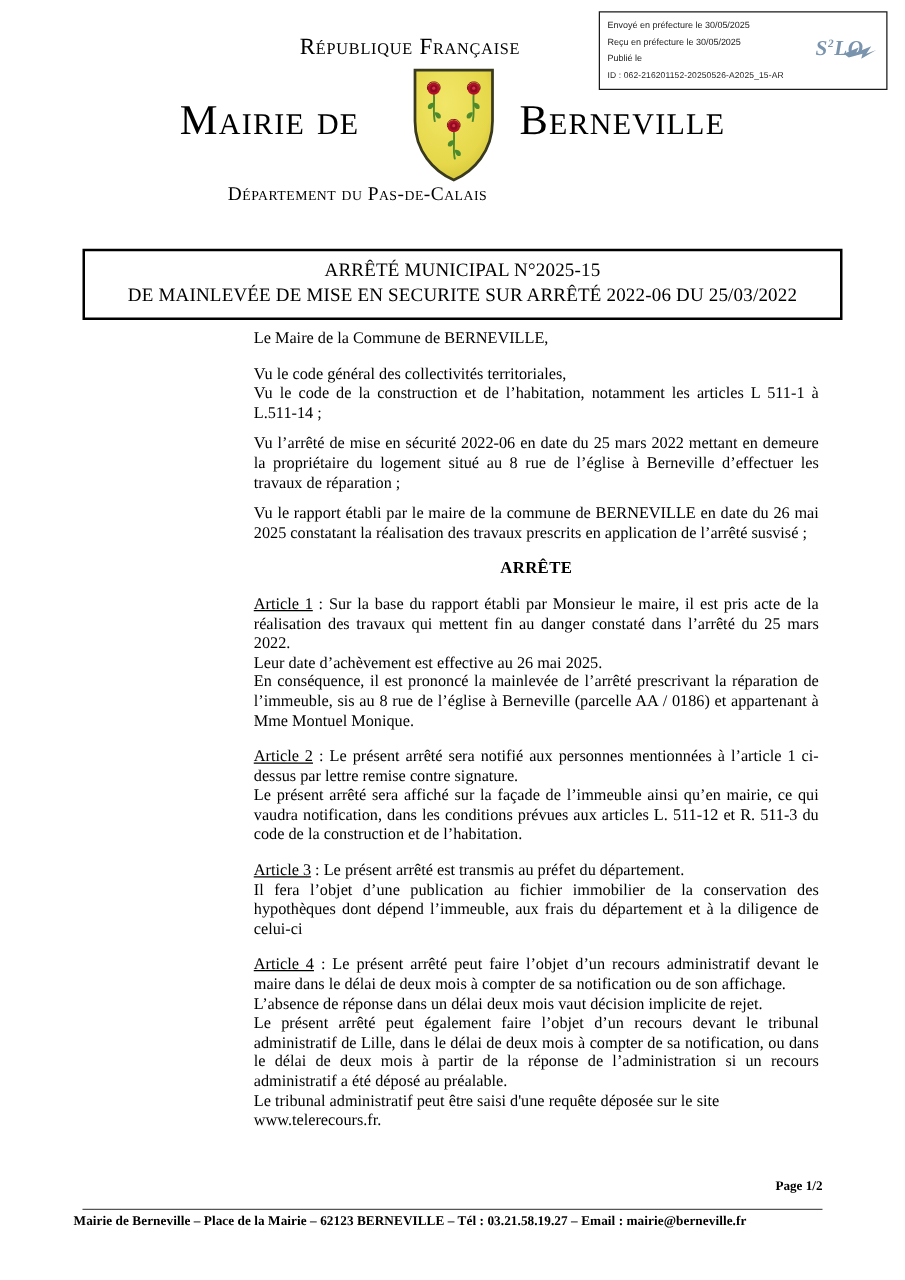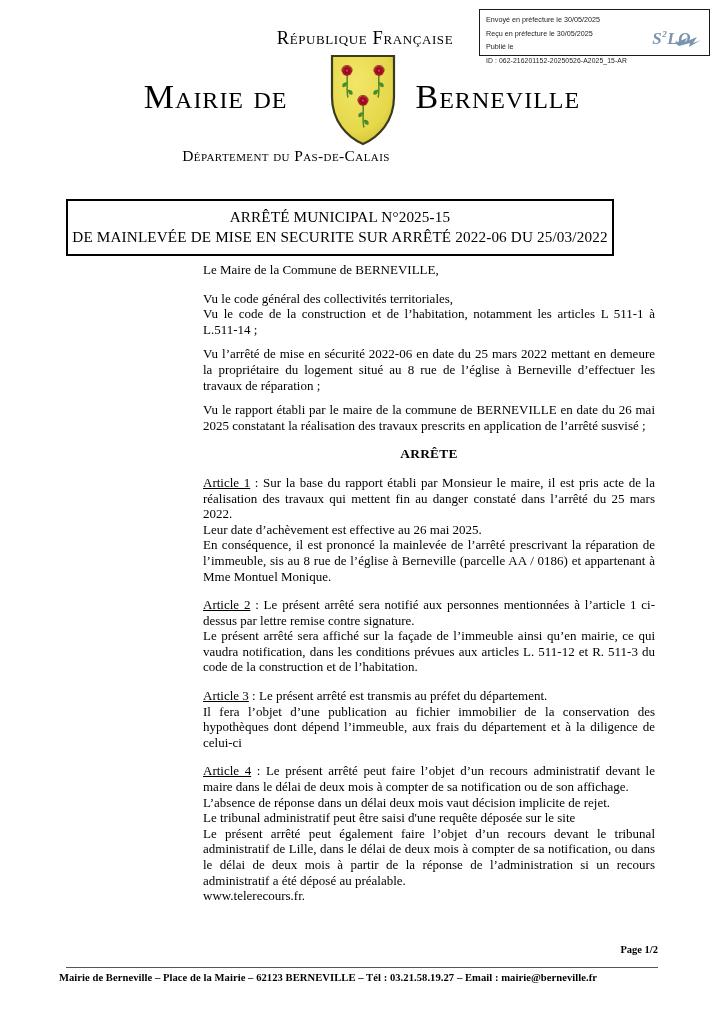--- a/index.html
+++ b/index.html
@@ -15,21 +15,21 @@
     color: #000000;
     overflow: hidden;
   }
 
   
   .stamp-box {
     position: absolute;
     left: 479px;
     top: 9px;
     width: 231px;
-    height: 47px;
+    height: 63px;
     border: 1px solid #1a1a1a;
     background: #ffffff;
     box-sizing: border-box;
     padding: 3px 5px 0 6px;
     font-family: "Liberation Sans", sans-serif;
     font-size: 7.2px;
     line-height: 13.6px;
     color: #222222;
     z-index: 5;
   }
@@ -62,21 +62,20 @@
   .header { position: relative; }
   .rep-francaise {
     position: absolute;
     left: 0;
     top: 28px;
     width: 656px;
     text-align: center;
     font-size: 18.5px;
     font-variant: small-caps;
     letter-spacing: 0.6px;
-    margin-left: 37px;
   }
   .mairie-row {
     position: absolute;
     left: 0;
     top: 78px;
     width: 724px;
     text-align: center;
     font-size: 34px;
     font-variant: small-caps;
     letter-spacing: 1px;
@@ -100,21 +99,21 @@
     font-size: 15.5px;
     font-variant: small-caps;
     letter-spacing: 0.4px;
   }
 
   
   .title-box {
     position: absolute;
     left: 66px;
     top: 199px;
-    width: 548px;
+    width: 608px;
     box-sizing: border-box;
     border: 2px solid #000000;
     padding: 6px 4px 7px 4px;
     text-align: center;
     font-size: 15.2px;
     line-height: 20px;
     letter-spacing: 0.15px;
     white-space: nowrap;
   }
 
@@ -273,20 +272,20 @@
 
   <div class="gap"></div>
 
   <p><span class="art-label">Article 3</span><span> : Le présent arrêté est transmis au préfet du département.</span></p>
   <p>Il fera l’objet d’une publication au fichier immobilier de la conservation des hypothèques dont dépend l’immeuble, aux frais du département et à la diligence de celui-ci</p>
 
   <div class="gap"></div>
 
   <p><span class="art-label">Article 4</span><span> : Le présent arrêté peut faire l’objet d’un recours administratif devant le maire dans le délai de deux mois à compter de sa notification ou de son affichage.</span></p>
   <p>L’absence de réponse dans un délai deux mois vaut décision implicite de rejet.</p>
+  <p>Le présent arrêté peut également faire l’objet d’un recours devant le tribunal administratif de Lille, dans le délai de deux mois à compter de sa notification, ou dans le délai de deux mois à partir de la réponse de l’administration si un recours administratif a été déposé au préalable.</p>
   <p>Le tribunal administratif peut être saisi d'une requête déposée sur le site</p>
-  <p>Le présent arrêté peut également faire l’objet d’un recours devant le tribunal administratif de Lille, dans le délai de deux mois à compter de sa notification, ou dans le délai de deux mois à partir de la réponse de l’administration si un recours administratif a été déposé au préalable.</p>
   <p class="nowrap-last">www.telerecours.fr.</p>
 </div>
 
 <div class="page-num">Page 1/2</div>
 <div class="footer-rule"></div>
 <div class="footer-text">Mairie de Berneville – Place de la Mairie – 62123 BERNEVILLE – Tél : 03.21.58.19.27 – Email : mairie@berneville.fr</div>
 
 </body></html>

